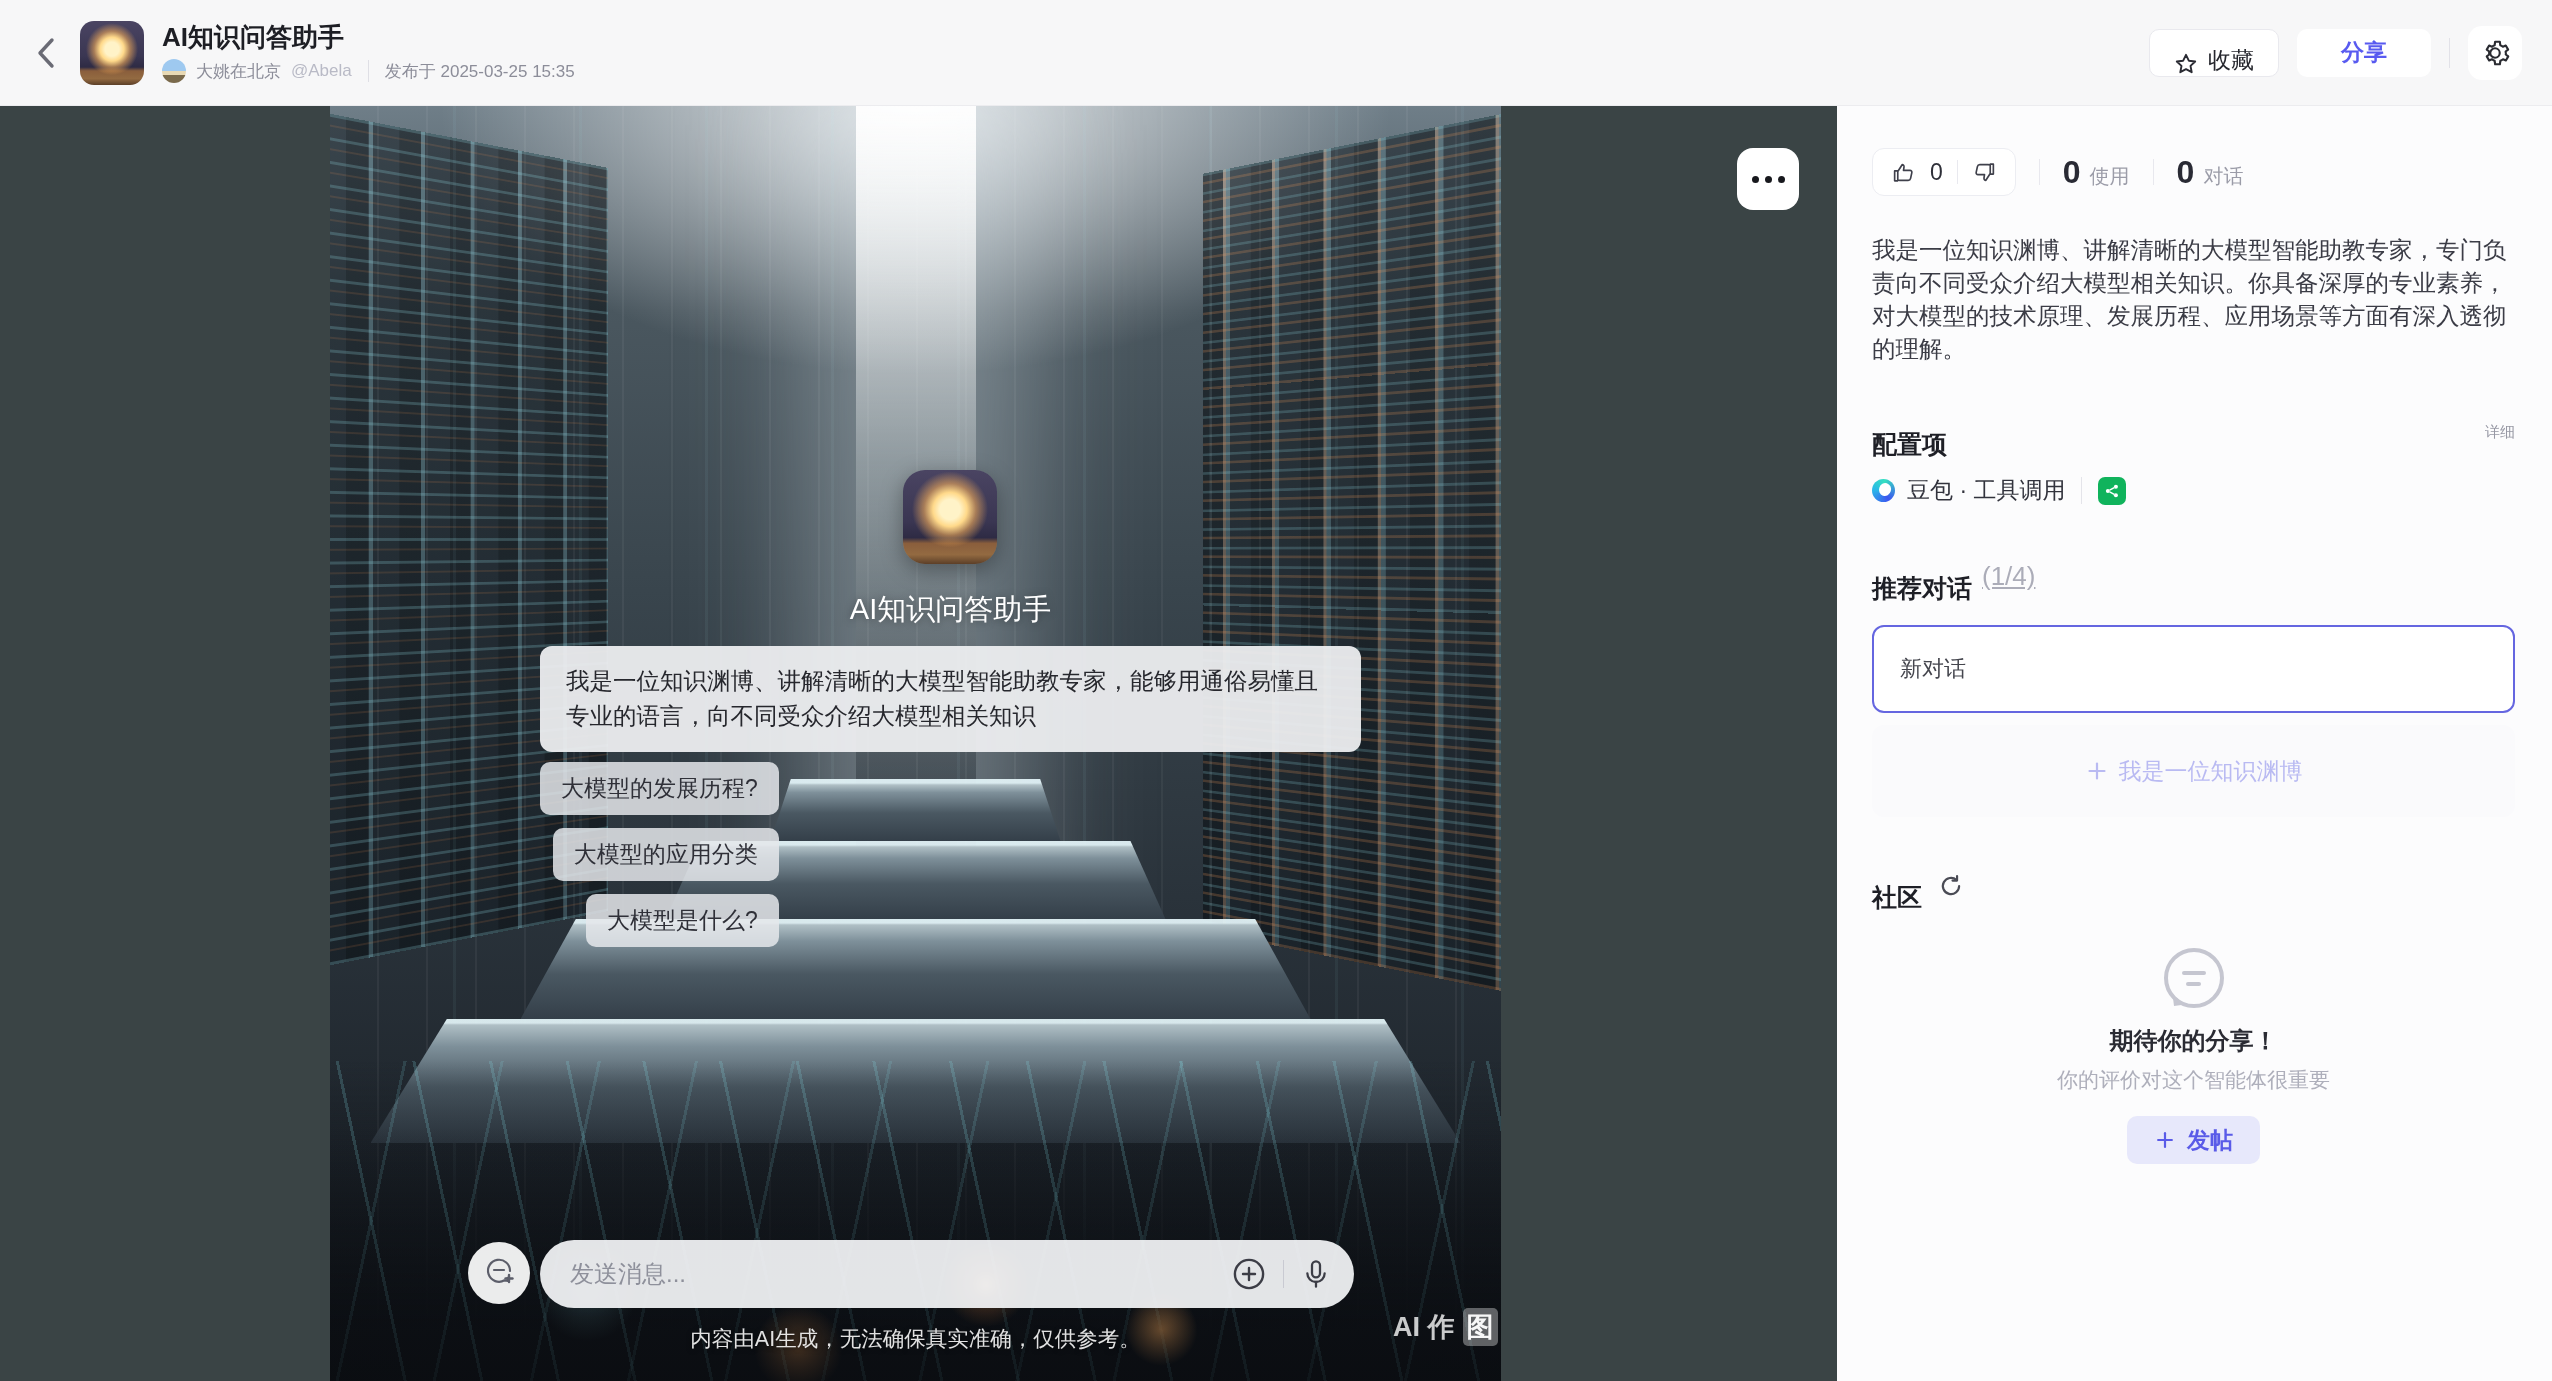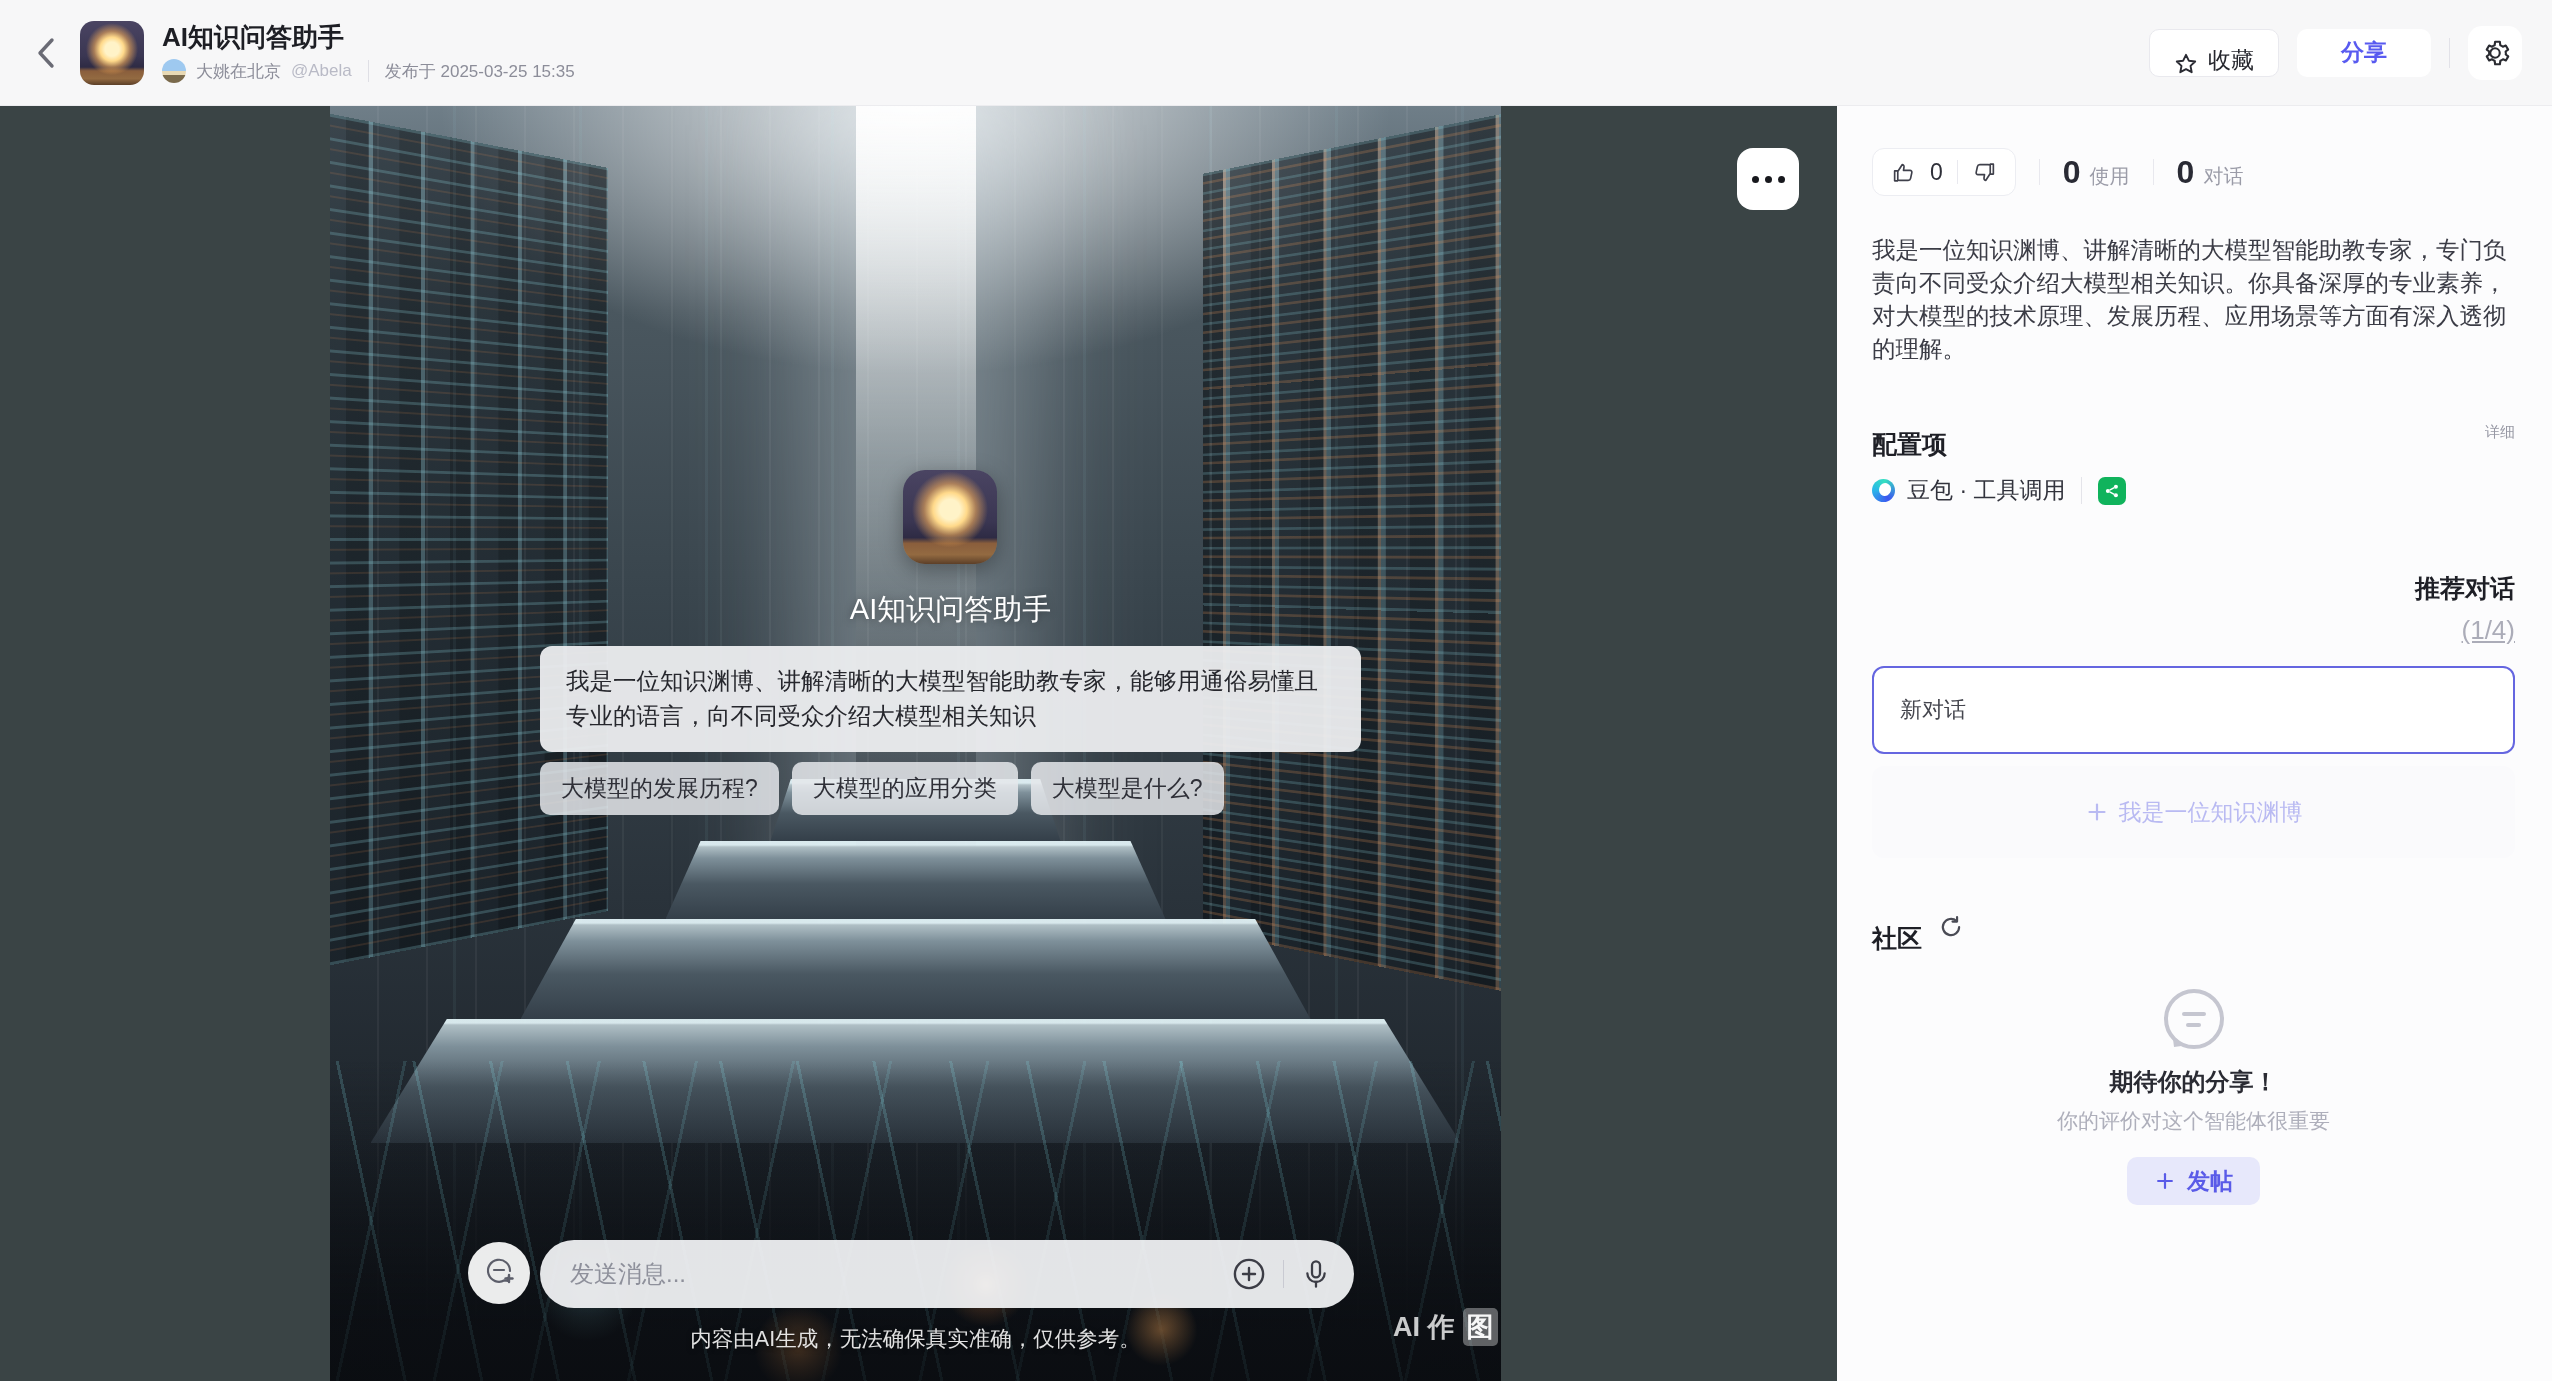--- a/index.html
+++ b/index.html
@@ -100,21 +100,21 @@
   .bot-icon { position:absolute; left:903px; top:364px; width:94px; height:94px; border-radius:22px; z-index:3;
     background:
       radial-gradient(circle at 50% 42%, #FFF3C8 0 10px, #FFD98A 17px, rgba(255,180,90,.55) 26px, rgba(90,70,90,0) 38px),
       linear-gradient(180deg,#4A4462 0%,#3A3652 55%,#2E2B44 72%,#8A5E3C 78%,#936A41 90%,#5C3F28 100%);
     box-shadow:0 6px 22px rgba(0,0,0,.35); }
   .bot-name { position:absolute; left:540px; top:484px; width:821px; text-align:center; z-index:3;
     font-size:29px; font-weight:500; color:#FFF; text-shadow:0 1px 8px rgba(0,0,0,.4); }
   .welcome-bubble { position:absolute; left:540px; top:540px; width:821px; z-index:3;
     background:rgba(238,239,241,.94); border-radius:12px; padding:18px 26px;
     font-size:23.5px; line-height:35px; color:#26272D; }
-  .chips { position:absolute; left:540px; top:656px; display:flex; align-items:flex-end; gap:13px; z-index:3; }
+  .chips { position:absolute; left:540px; top:656px; display:flex; flex-direction:column; align-items:flex-end; gap:13px; z-index:3; }
   .chip { background:rgba(229,231,235,.85); border-radius:10px; padding:11px 21px;
     font-size:23px; color:#2F3038; cursor:pointer; white-space:nowrap; }
 
   .newchat-btn { position:absolute; left:468px; top:1136px; width:62px; height:62px; border-radius:50%;
     background:rgba(255,255,255,.92); display:flex; align-items:center; justify-content:center; cursor:pointer; z-index:3; }
   .chat-input-wrap { position:absolute; left:540px; top:1134px; width:814px; height:68px; z-index:3;
     background:rgba(244,245,247,.93); border-radius:34px; display:flex; align-items:center; padding:0 22px 0 30px; }
   .chat-input { flex:1; border:none; outline:none; background:transparent;
     font-family:inherit; font-size:24px; color:#33343C; }
   .chat-input::placeholder { color:#8E909B; }
@@ -149,21 +149,21 @@
   .config-row { margin-top:14px; display:flex; align-items:center; }
   .doubao-icon { width:23px; height:23px; border-radius:50%; position:relative; flex:0 0 auto;
     background:conic-gradient(from 150deg, #3C55F0, #2AB8E8 35%, #35E0C0 60%, #3C55F0); }
   .doubao-icon::after { content:""; position:absolute; left:32%; top:18%; width:52%; height:58%;
     background:#FFF; border-radius:50%; transform:rotate(18deg); }
   .config-label { margin-left:12px; font-size:23px; color:#32333D; }
   .config-divider { width:1px; height:27px; background:#E4E4EA; margin:0 16px; }
   .plugin-icon { width:28px; height:28px; border-radius:7px; background:#10B35C;
     display:flex; align-items:center; justify-content:center; }
 
-  .rec-heading-row { margin-top:42px; display:flex; align-items:flex-end; gap:10px;flex-direction:column; }
+  .rec-heading-row { margin-top:42px; display:flex; align-items:center; gap:10px; }
   .rec-count { font-size:26px; color:#ABACB8; font-weight:400;text-decoration:underline; }
   .newchat-card { margin-top:20px; height:88px; background:#FFF; border:2px solid #6566E0; border-radius:12px;
     display:flex; align-items:center; padding:0 26px; font-size:22px; color:#45464E; cursor:pointer; }
   .share-card { margin-top:12px; height:92px; background:#FAFAFC; border-radius:12px;
     display:flex; align-items:center; justify-content:center; gap:10px;
     font-size:23px; color:#B9BAF2; cursor:pointer; }
 
   .community-heading-row { margin-top:40px; display:flex; align-items:center; gap:16px; }
   .refresh-btn { display:flex; align-items:center; cursor:pointer; }
 

